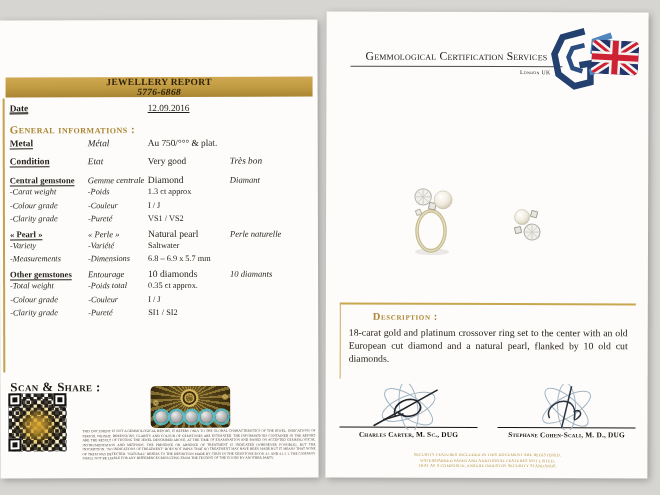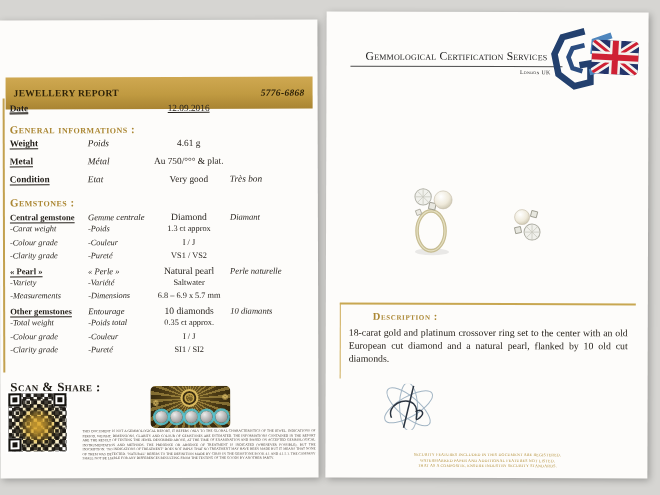--- a/index.html
+++ b/index.html
@@ -5,35 +5,35 @@
   html,body{margin:0;padding:0;background:#d6d5d2;}
   .canvas{position:relative;width:660px;height:495px;background:#d6d5d2;overflow:hidden;
           font-family:"Liberation Serif","DejaVu Serif",serif;color:#231f1a;}
   .page{position:absolute;background:#fdfcfa;box-shadow:2px 2px 7px rgba(0,0,0,.28);}
   .page-left{left:0;top:20px;width:318px;height:458px;transform:rotate(-.15deg);}
   .page-right{left:326px;top:12px;width:322px;height:466px;transform:rotate(.15deg);}
 
   
   .gold-bar{position:absolute;left:6px;right:5px;top:57px;height:20px;
     background:linear-gradient(180deg,#cfa851 0%,#c09a41 55%,#a98432 100%);
-    display:flex;justify-content:space-between;align-items:center;padding:16px 8px;
-    font-size:9.5px;font-weight:bold;color:#2e2208;letter-spacing:.3px;box-sizing:border-box;}
+    display:flex;justify-content:space-between;align-items:center;padding:0 8px;
+    font-size:9.5px;font-weight:bold;color:#2e2208;letter-spacing:.3px;box-sizing:border-box;flex-direction:column;}
   .gold-bar .num{font-style:italic;}
   .v-rule{position:absolute;left:3px;top:78px;width:2px;height:274px;background:#c3a14f;}
   .tbl{position:absolute;left:10px;top:83px;right:4px;}
   .trow{display:grid;grid-template-columns:78px 60px 82px 1fr;align-items:baseline;}
   .trow.g{height:18px;font-size:9.3px;}
   .trow.s{height:13.4px;font-size:8.3px;}
   .trow.s.main{font-size:8.6px;}
   .trow.s.main .c3{font-size:9.6px;}
   .trow.date-row{height:16px;font-size:9.3px;text-decoration:underline;}
   .c1{font-weight:bold;text-decoration:underline;text-underline-offset:1.5px;}
   .sub .c1{font-weight:normal;font-style:italic;text-decoration:none;}
   .c2,.c4{font-style:italic;}
-  .c3{white-space:nowrap;text-align:center;}
+  .c3{white-space:nowrap;}
   .sec-head{height:19px;font-size:11px;font-weight:bold;color:#ab8733;
     font-variant:small-caps;letter-spacing:.5px;display:flex;align-items:center;}
   .scan-label{position:absolute;left:10px;top:359px;font-size:13px;font-weight:bold;
     font-variant:small-caps;letter-spacing:.4px;color:#1d1a14;}
   
   .qr{position:absolute;left:6px;top:371px;width:62px;height:62px;background:#fff;}
   .qr .pat{position:absolute;inset:2px;
     background:
       radial-gradient(circle at 50% 56%, rgba(224,172,52,.8) 0 10%, rgba(224,172,52,0) 42%),
       repeating-conic-gradient(rgba(22,19,14,.93) 0% 25%, rgba(255,255,255,0) 0% 50%),
@@ -98,39 +98,32 @@
       <div class="trow date-row">
         <span class="c1">Date</span>
         <span class="c2"></span>
         <span class="c3">12.09.2016</span>
         <span class="c4"></span>
       </div>
 
       <div class="sec-head">General informations :</div>
 
       <div class="trow g">
-        <span class="c1">Weight</span>
-        <span class="c2">Poids</span>
-        <span class="c3">4.61 g</span>
-        <span class="c4"></span>
-      </div>
-      <div class="trow g">
         <span class="c1">Metal</span>
         <span class="c2">Métal</span>
         <span class="c3">Au 750/°°° &amp; plat.</span>
         <span class="c4"></span>
       </div>
       <div class="trow g">
         <span class="c1">Condition</span>
         <span class="c2">Etat</span>
         <span class="c3">Very good</span>
         <span class="c4">Très bon</span>
       </div>
 
-      <div class="sec-head">Gemstones :</div>
 
       <div class="trow s main">
         <span class="c1">Central gemstone</span>
         <span class="c2">Gemme centrale</span>
         <span class="c3">Diamond</span>
         <span class="c4">Diamant</span>
       </div>
       <div class="trow s sub">
         <span class="c1">-Carat weight</span>
         <span class="c2">-Poids</span>
@@ -268,29 +261,45 @@
 
     <div class="desc">
       <div class="desc-head">Description :</div>
       <div class="desc-text">18-carat gold and platinum crossover ring set to the center with an old European cut diamond and a natural pearl, flanked by 10 old cut diamonds.</div>
     </div>
 
     <div class="sigs">
       <div class="sig">
         <svg width="78" height="46" viewBox="0 0 78 46">
           <g stroke="#a2b5c4" fill="none" stroke-width="1">
+            <ellipse cx="39" cy="23" rx="28" ry="11" transform="rotate(-22 39 23)"></ellipse>
+            <ellipse cx="39" cy="23" rx="28" ry="11" transform="rotate(34 39 23)"></ellipse>
+            <ellipse cx="39" cy="23" rx="25" ry="9" transform="rotate(82 39 23)"></ellipse>
+          </g>
+          <g stroke="#22252a" fill="none" stroke-width="1.6">
+            <path d="M4 42 L68 6"></path>
+            <path d="M26 33 C20 18, 44 10, 50 20 C56 30, 36 38, 28 28"></path>
+            <path d="M14 36 L34 30"></path>
+          </g>
+        </svg>
+        <div class="signame">Charles Carter, M. Sc., DUG</div>
+      </div>
+      <div class="sig">
+        <svg width="78" height="46" viewBox="0 0 78 46">
+          <g stroke="#a2b5c4" fill="none" stroke-width="1">
             <ellipse cx="39" cy="23" rx="27" ry="10" transform="rotate(-30 39 23)"></ellipse>
             <ellipse cx="39" cy="23" rx="27" ry="10" transform="rotate(40 39 23)"></ellipse>
             <ellipse cx="39" cy="23" rx="24" ry="9" transform="rotate(88 39 23)"></ellipse>
           </g>
           <g stroke="#2b3440" fill="none" stroke-width="1.5">
             <path d="M44 2 L34 44"></path>
             <path d="M22 34 C16 22, 36 12, 44 20 C52 28, 42 40, 50 34 C56 29, 52 24, 46 28"></path>
           </g>
         </svg>
+        <div class="signame">Stephane Cohen-Scali, M. D., DUG</div>
       </div>
     </div>
 
     <div class="sec-note">
       <div>Security features included in this document are registered,</div>
       <div>watermarked paper and additional features not listed,</div>
       <div>that as a composite, ensure industry security standards.</div>
     </div>
   </div>
 

